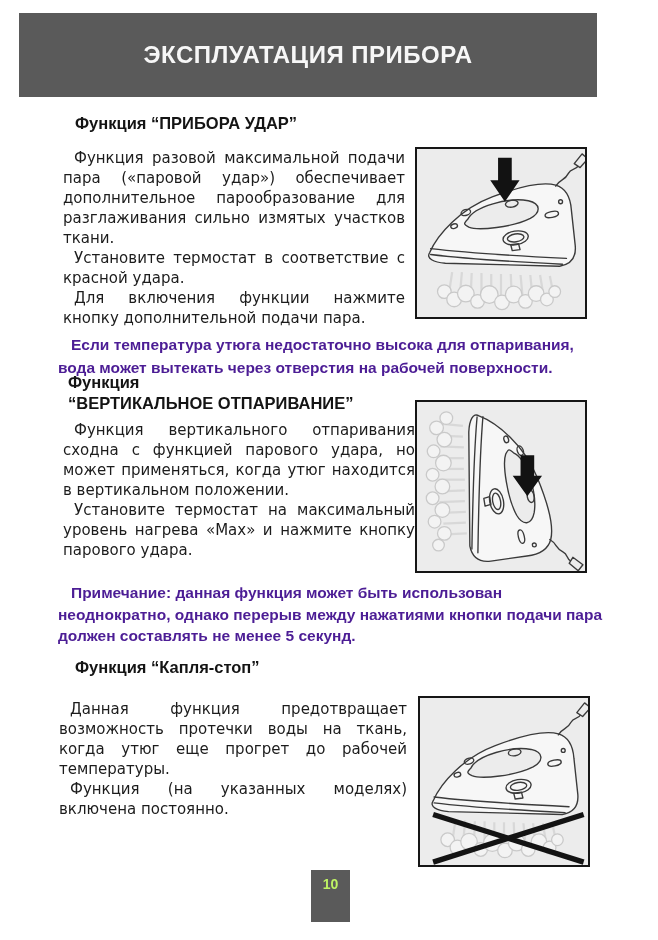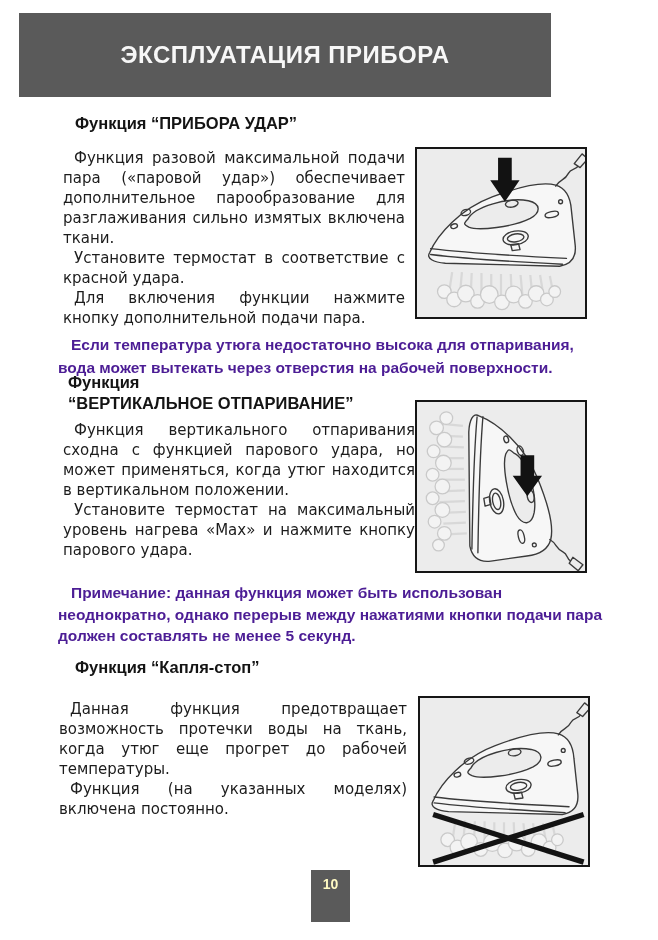--- a/index.html
+++ b/index.html
@@ -1,20 +1,20 @@
 <!DOCTYPE html>
 <html lang="ru"><head>
 <meta charset="utf-8">
 <style>
   html,body{margin:0;padding:0;background:#ffffff;}
   .page{position:relative;width:658px;height:940px;background:#ffffff;
         font-family:"DejaVu Sans",sans-serif;color:#1c1c1c;overflow:hidden;}
 
   
-  .header{position:absolute;left:19px;top:13px;width:532px;height:84px;
+  .header{position:absolute;left:19px;top:13px;width:578px;height:84px;
           background:#5a5a5a;display:flex;align-items:center;justify-content:center;}
   .header .title{color:#f7f7f7;font-family:"Liberation Sans",sans-serif;
                  font-weight:bold;font-size:24px;letter-spacing:.5px;}
 
   
   .sec-heading{position:absolute;margin:0;font-family:"Liberation Sans",sans-serif;
                font-weight:bold;font-size:16.5px;line-height:21px;color:#141414;}
 
   
   .body-col{position:absolute;}
@@ -26,37 +26,37 @@
              font-weight:bold;font-size:15.5px;line-height:22.5px;color:#4c1d95;
              text-indent:13px;}
 
   
   .figure{position:absolute;width:172px;background:#ececec;
           border:2px solid #161616;box-sizing:border-box;}
   .figure svg{width:100%;height:100%;display:block;}
 
   
   .page-badge{position:absolute;left:311px;top:870px;width:39px;height:52px;
-              background:#5a5a5a;color:#fef9c3;font-family:"Liberation Sans",sans-serif;
+              background:#5a5a5a;color:#bef264;font-family:"Liberation Sans",sans-serif;
               font-weight:bold;font-size:14px;text-align:center;padding-top:6px;
               box-sizing:border-box;}
 </style>
 </head>
 <body>
 
 <div class="page">
 
   <div class="header">
     <span class="title">ЭКСПЛУАТАЦИЯ ПРИБОРА</span>
   </div>
 
   <h2 class="sec-heading" style="left:75px;top:113px;">Функция “ПРИБОРА УДАР”</h2>
 
   <div class="body-col" style="left:63px;top:148px;width:342px;">
-    <p>Функция разовой максимальной подачи пара («паровой удар») обеспечивает дополнительное парообразование для разглаживания сильно измятых включена ткани.</p>
+    <p>Функция разовой максимальной подачи пара («паровой удар») обеспечивает дополнительное парообразование для разглаживания сильно измятых участков ткани.</p>
     <p>Установите термостат в соответствие с красной удара.</p>
     <p>Для включения функции нажмите кнопку дополнительной подачи пара.</p>
   </div>
 
   <div class="figure" style="left:415px;top:147px;height:172px;">
     <svg viewBox="0 0 172 172">
       <g stroke="#d8d8d8" stroke-width="2.3">
         <path d="M36 126 L33 146"></path>
           <path d="M46 126 L44 148"></path>
           <path d="M56 127 L55 150"></path>

